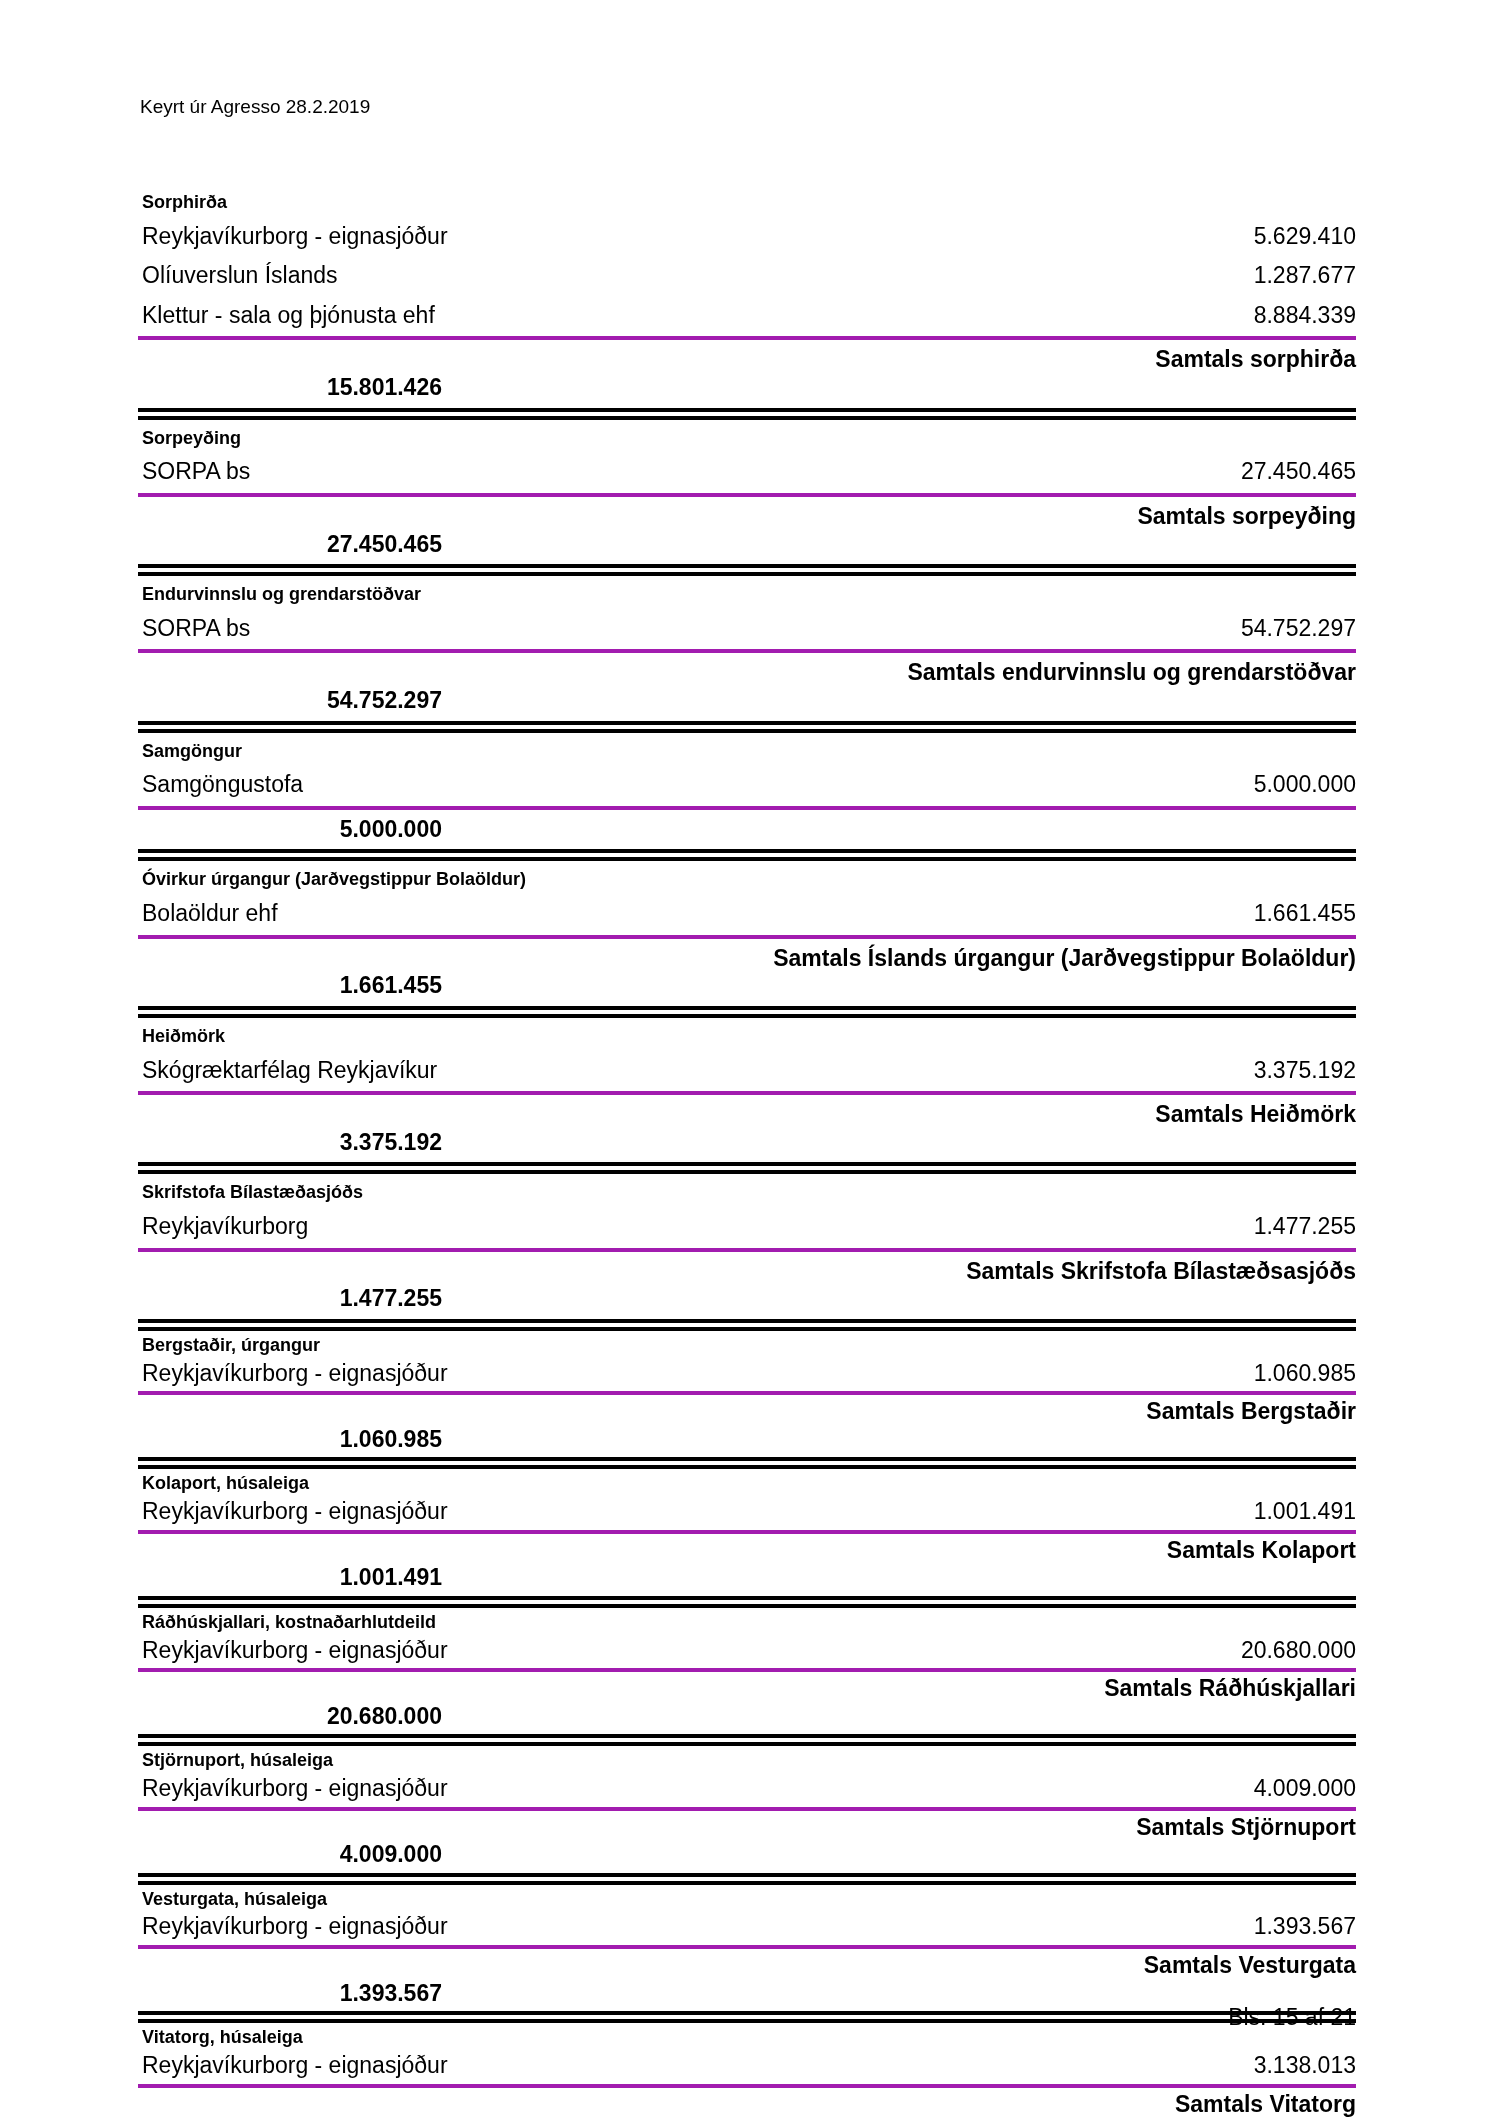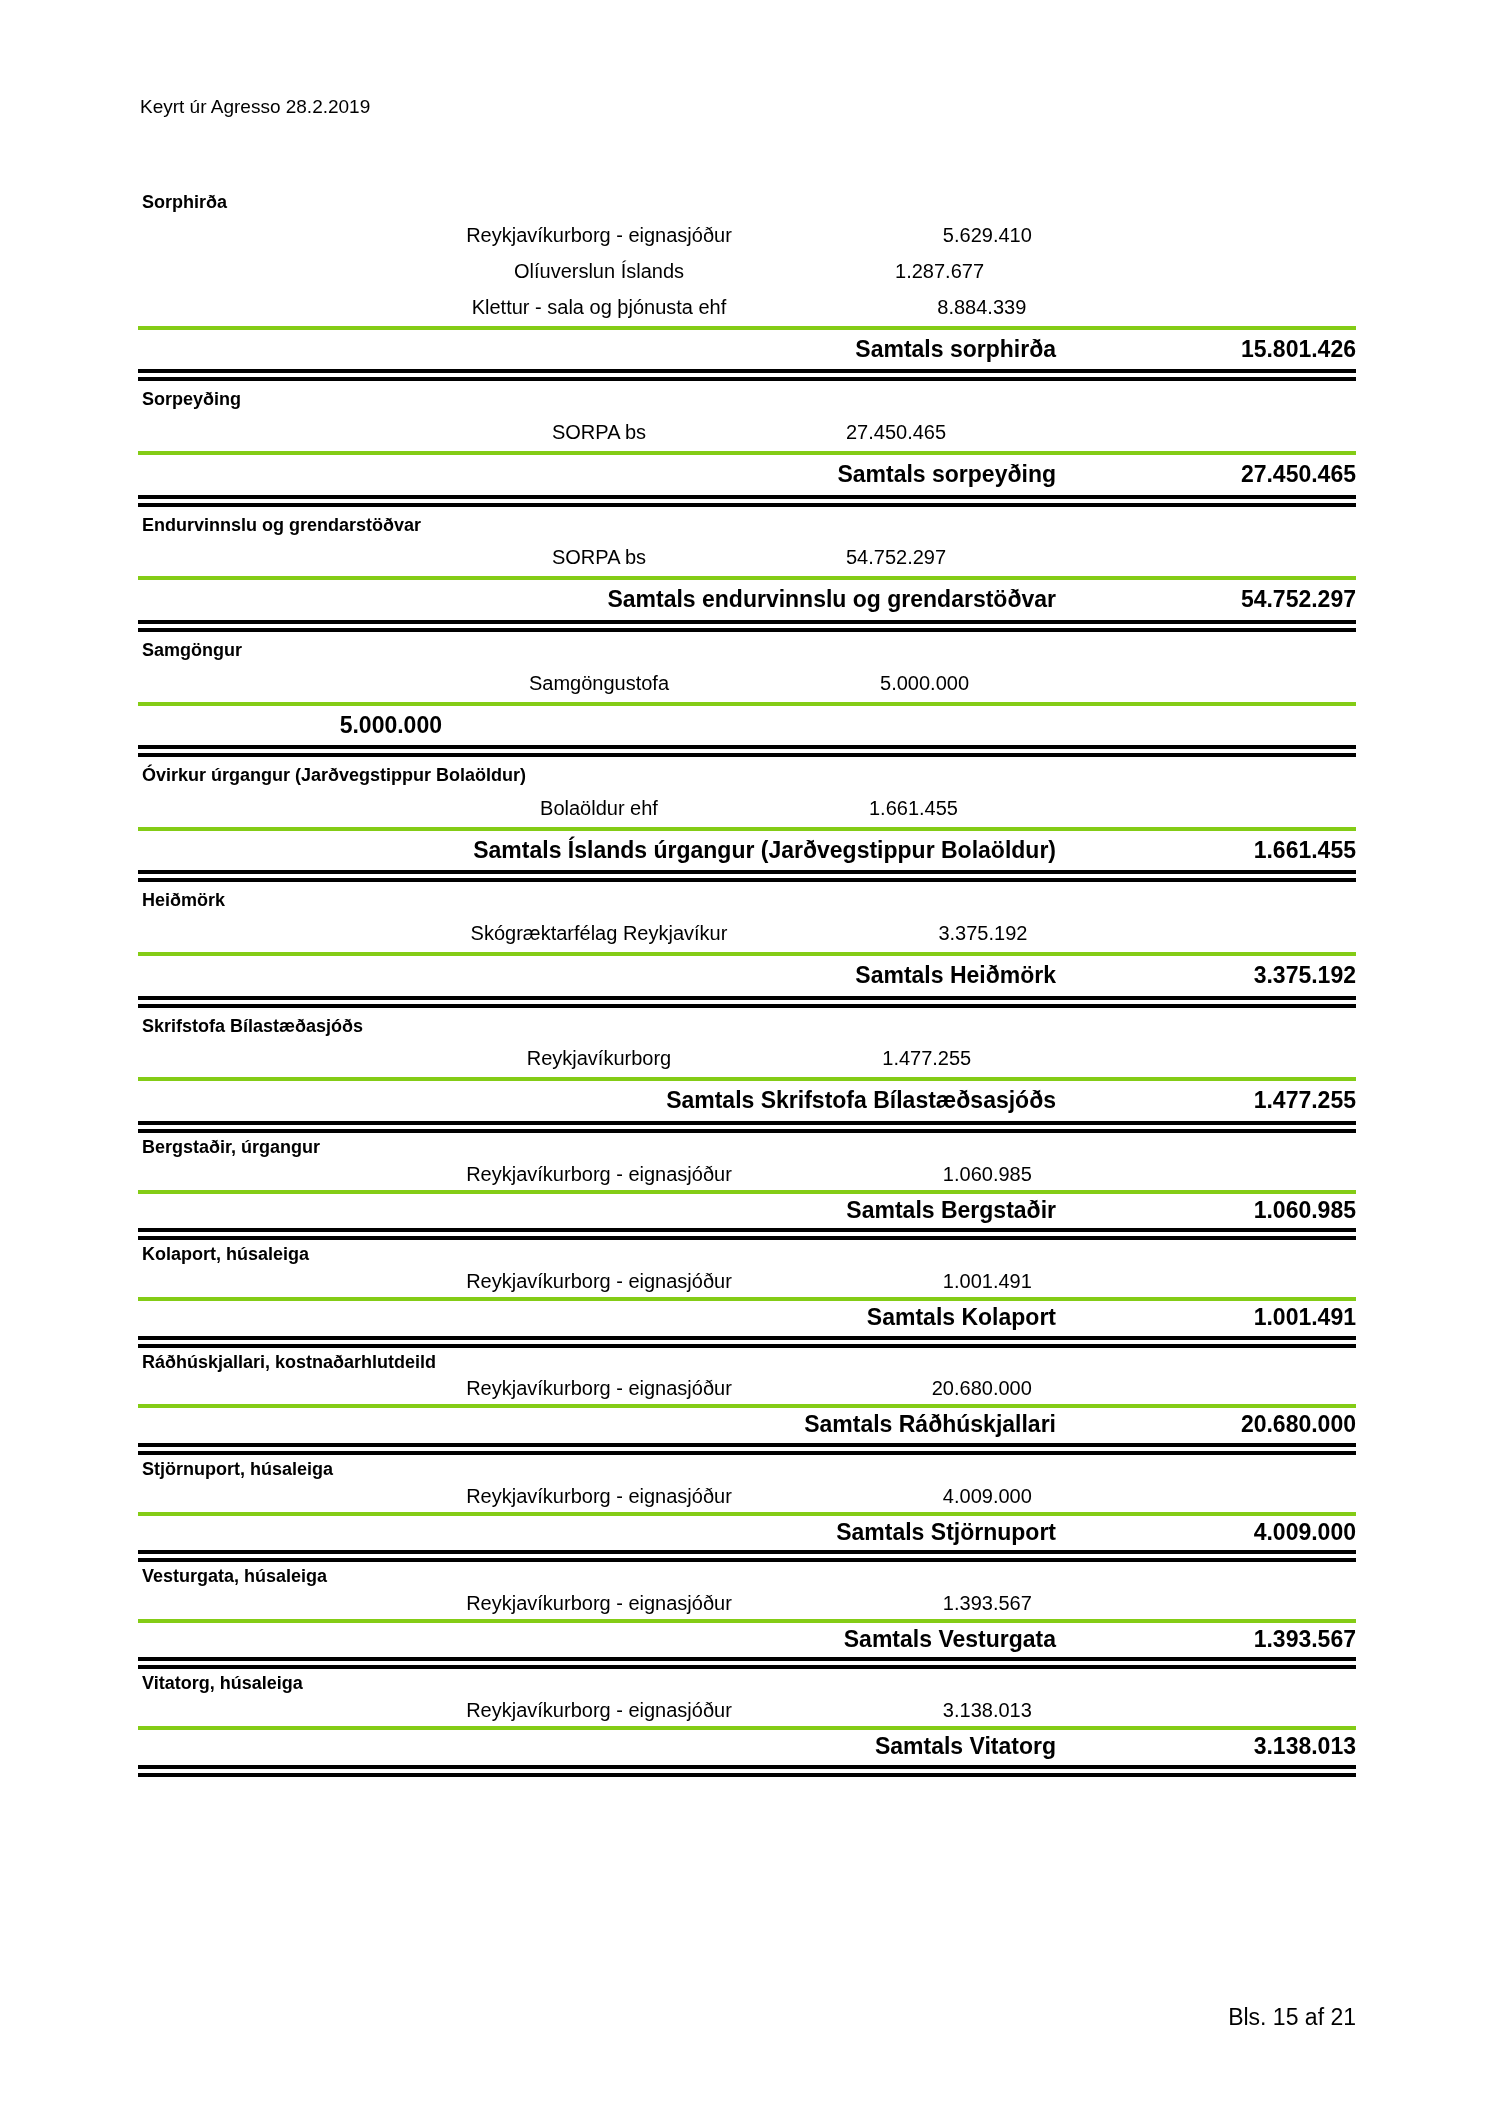--- a/index.html
+++ b/index.html
@@ -31,36 +31,37 @@
   .section { }
   .section-title {
     margin: 0;
     padding: 8px 0 5px 4px;
     font-size: 18px;
     font-weight: bold;
     line-height: 1.15;
   }
   .detail-row {
     display: flex;
-    justify-content: center;
-    font-size: 20px;
+    justify-content: space-between;
+    font-size: 23px;
     line-height: 1.2;
     padding: 5px 0 7px 4px;
   }
   .detail-row .amount {
     width: 300px;
     text-align: right;
   }
   .total-row {
     display: flex;
-    border-top: 4px solid #84cc16;
+    border-top: 4px solid #a21caf;
     font-size: 23px;
     font-weight: bold;
     line-height: 1.2;
     padding: 6px 0 6px 4px;
+    flex-direction: column;
   }
   .total-row .total-label {
     flex: 1;
     text-align: right;
   }
   .total-row .total-amount {
     width: 300px;
     text-align: right;
   }
   .double-rule {

